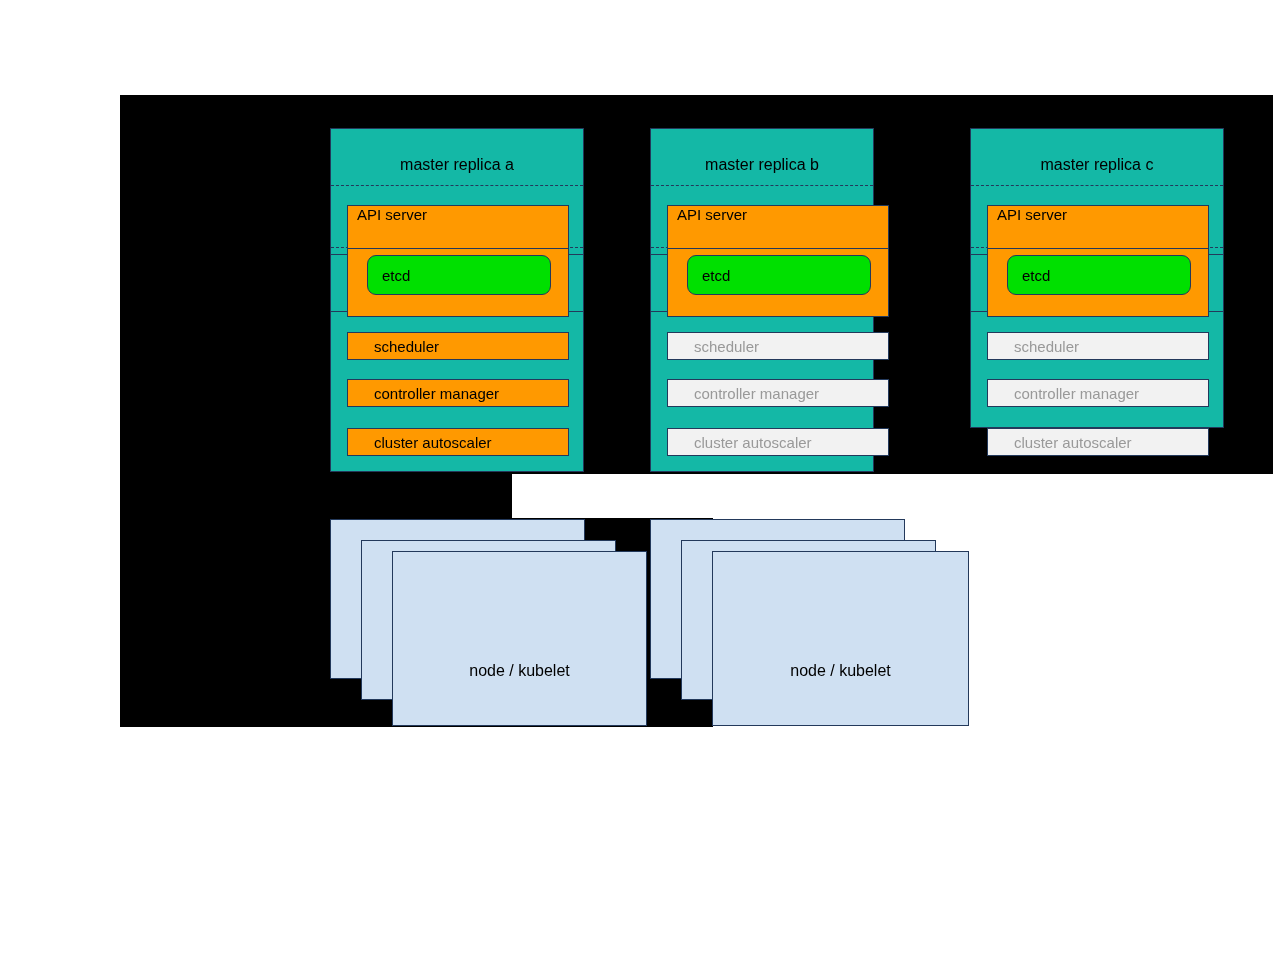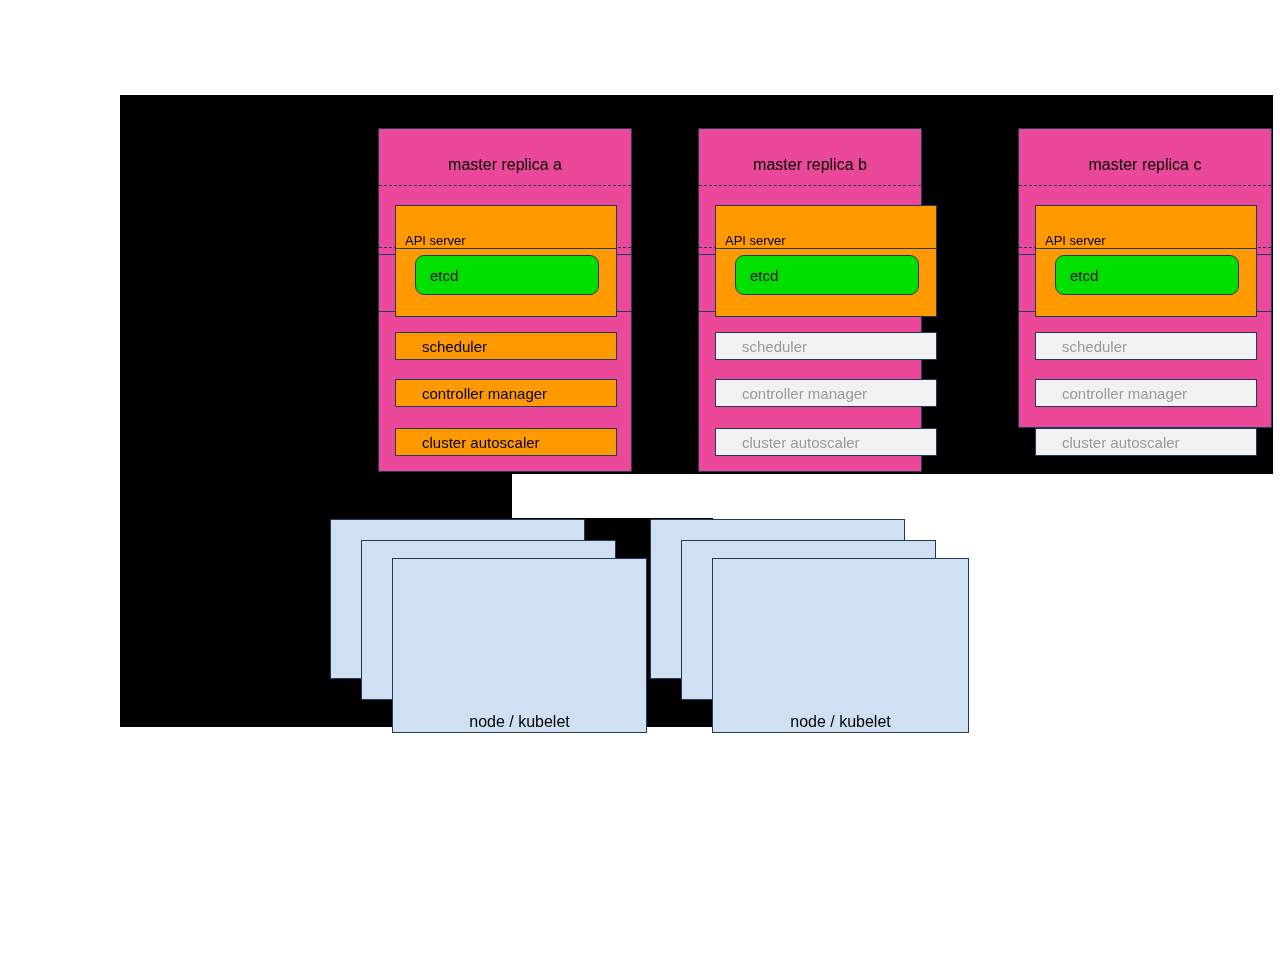--- a/index.html
+++ b/index.html
@@ -27,24 +27,23 @@
     position: absolute;
     background: #000000;
   }
   #backdrop-top   { left: 120px; top: 95px;  width: 1153px; height: 379px; }
   #backdrop-left  { left: 120px; top: 474px; width: 392px;  height: 44px;  }
   #backdrop-bottom{ left: 120px; top: 518px; width: 593px;  height: 209px; }
 
   
   .replica {
     position: absolute;
-    background: #ec4899;
-    border: 1px solid #23395b;
-    box-sizing: border-box;
-    margin-left: 48px;
+    background: #14b8a6;
+    border: 1px solid #23395b;
+    box-sizing: border-box;
   }
   .replica-title {
     position: absolute;
     left: 0;
     top: 26px;
     width: 100%;
     text-align: center;
     font-size: 16px;
     color: #000000;
     line-height: 20px;
@@ -85,24 +84,24 @@
     background: #f2f2f2;
     color: #999999;
   }
 
   
   .apiserver {
     position: absolute;
     box-sizing: border-box;
     background: #ff9900;
     border: 1px solid #23395b;
-    font-size: 13px;
+    font-size: 15px;
     padding-left: 9px;
     display: flex;
-    align-items: flex-end;
+    align-items: flex-start;
     color: #000000;
   }
   .etcd-host {
     position: absolute;
     box-sizing: border-box;
     background: #ff9900;
     border: 1px solid #23395b;
   }
   .etcd {
     position: absolute;
@@ -120,23 +119,22 @@
   
   .node-stack { position: absolute; }
   .node-card {
     position: absolute;
     box-sizing: border-box;
     background: #cfe0f2;
     border: 1px solid #23395b;
   }
   .node-card.front {
     display: flex;
-    align-items: flex-end;
+    align-items: center;
     justify-content: center;
-    margin-top: 7px;
   }
   .node-label {
     font-size: 16px;
     color: #000000;
     margin-top: 64px;
     line-height: 20px;
   }
 </style>
 </head>
 <body>

